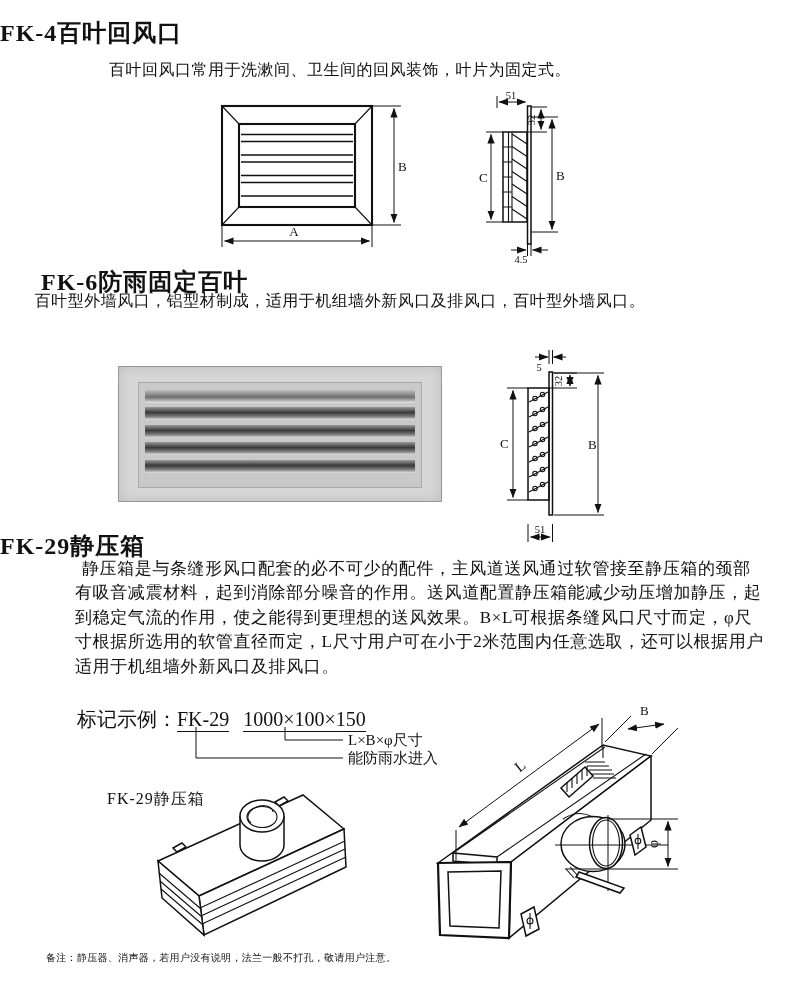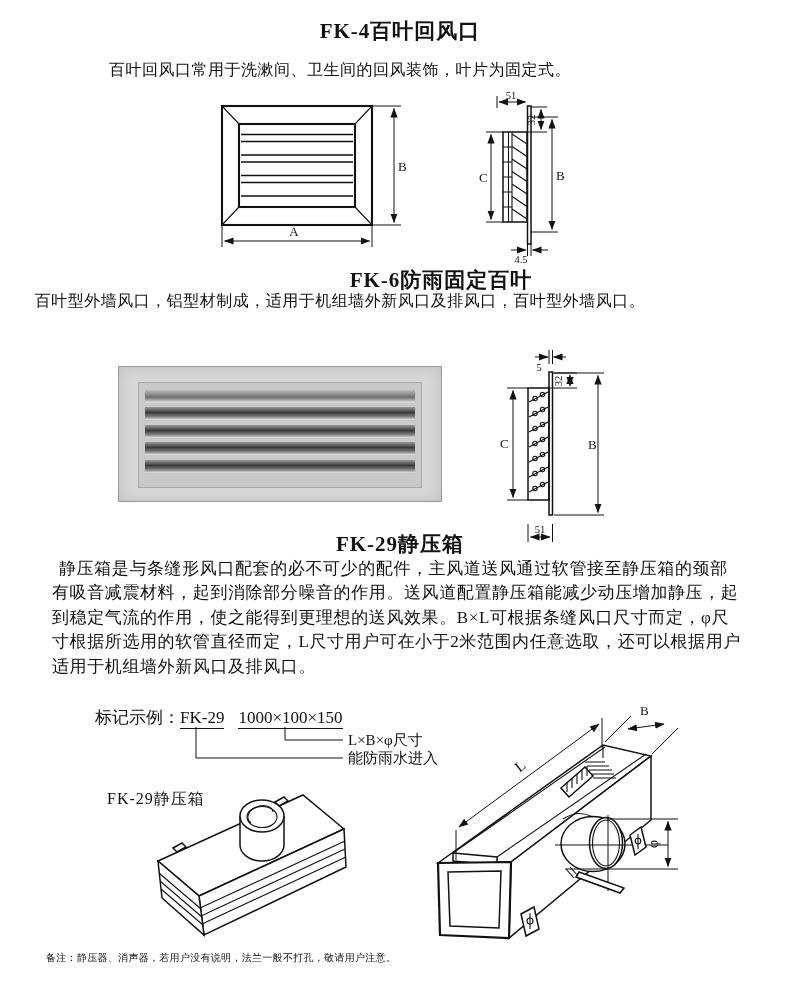--- a/index.html
+++ b/index.html
@@ -1,23 +1,23 @@
 <!DOCTYPE html>
 <html><head>
 <meta charset="utf-8">
 <style>
   html,body{margin:0;padding:0;background:#fff;}
   .page{position:relative;width:800px;height:992px;background:#fff;overflow:hidden;
         font-family:"Liberation Serif","DejaVu Serif",serif;color:#111;}
   .abs{position:absolute;}
-  .title{left:0;width:800px;text-align:center;font-weight:bold;font-size:21px;letter-spacing:1px;white-space:nowrap;}
+  .title{left:0;width:800px;font-weight:bold;font-size:24px;letter-spacing:1px;white-space:nowrap;}
   .desc{left:0;width:680px;text-align:center;font-size:16px;letter-spacing:.5px;white-space:nowrap;}
-  .para{left:52px;top:557px;width:706px;font-size:17px;line-height:24.4px;letter-spacing:.6px;}
+  .para{left:75px;top:557px;width:706px;font-size:17px;line-height:24.4px;letter-spacing:.6px;}
   .para .ind{padding-left:7px;}
-  .example{left:95px;top:706px;font-size:17px;white-space:nowrap;}
+  .example{left:77px;top:706px;font-size:20px;white-space:nowrap;}
   .example .u{border-bottom:1.6px solid #111;padding-bottom:1px;}
   .example .sz{margin-left:14px;}
   .callout{font-size:15px;white-space:nowrap;}
   .drawlabel{left:107px;top:789px;font-size:16px;letter-spacing:1px;}
   .note{left:46px;top:951px;font-size:10px;letter-spacing:.3px;white-space:nowrap;}
   
   .photo{left:118px;top:366px;width:322px;height:134px;background:#d7d7d7;
          border:1px solid #979797;box-shadow:inset 0 0 14px #bfbfbf;}
   .photo .frame{position:absolute;left:19px;top:15px;right:19px;bottom:13px;
          border:1px solid #aaa;background:#c9c9c9;}

